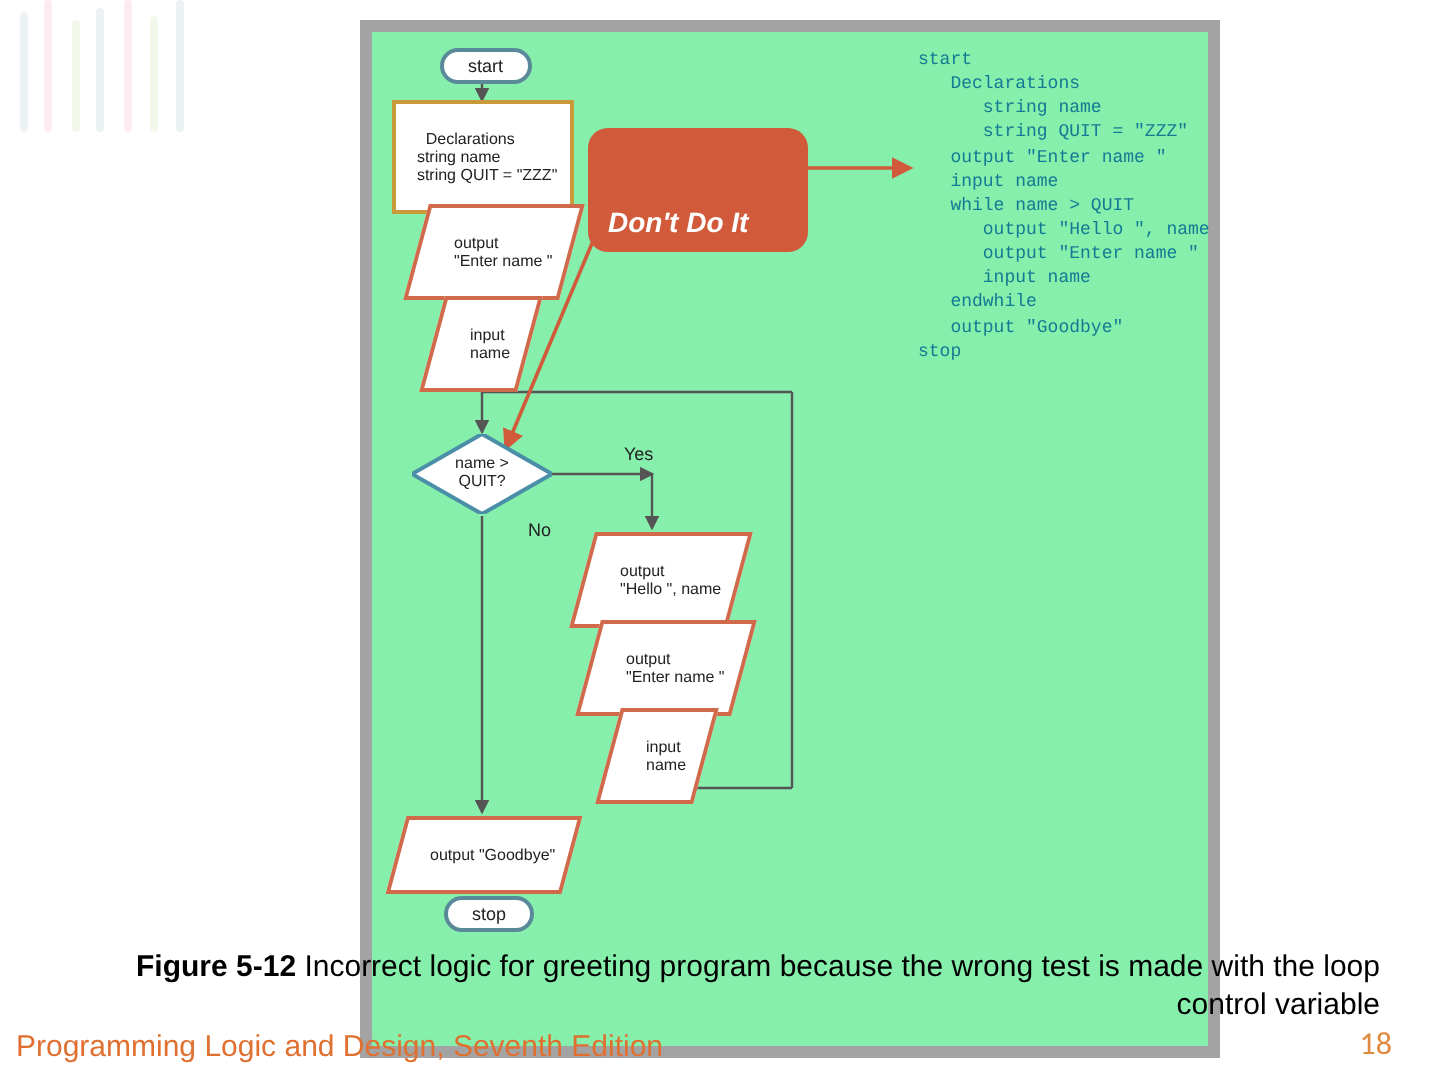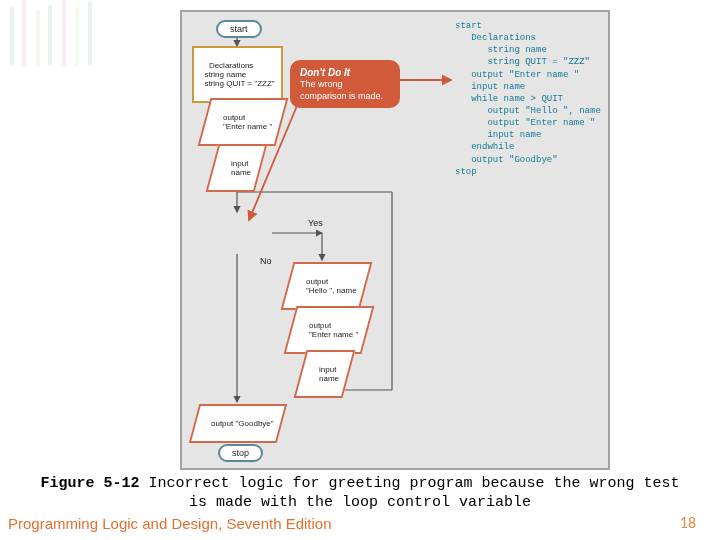--- a/index.html
+++ b/index.html
@@ -3,23 +3,23 @@
 <meta charset="utf-8">
 <style>
   * { box-sizing: border-box; margin: 0; padding: 0; }
   body { font-family: Arial, sans-serif; background: #fff; width: 720px; height: 540px; position: relative; overflow: hidden; }
   
   .diagram-area {
     position: absolute;
     left: 180px;
     top: 10px;
     width: 430px;
-    height: 460px;
-    border: 2px solid #a3a3a3;
-    background: #e5e5e5;
+    height: 519px;
+    border: 6px solid #a3a3a3;
+    background: #86efac;
   }
   
   
   .terminator {
     position: absolute;
     border: 2px solid #5a8a9a;
     border-radius: 12px;
     padding: 2px 12px;
     font-size: 9px;
     font-family: Verdana, sans-serif;
@@ -75,21 +75,21 @@
     position: absolute;
     background: #d05a3a;
     color: #fff;
     border-radius: 10px;
     padding: 6px 10px;
     font-size: 9px;
     font-family: Verdana, sans-serif;
     line-height: 1.3;
     width: 110px;
   }
-  .callout .title { font-weight: bold; font-style: italic; font-size: 10px; }
+  .callout .title { font-weight: bold; font-style: italic; font-size: 14px; margin-top: 32px; }
   
   
   .pseudocode {
     position: absolute;
     font-family: "Courier New", monospace;
     font-size: 9px;
     color: #147a94;
     white-space: pre;
     line-height: 1.35;
   }
@@ -103,22 +103,22 @@
     font-family: Verdana, sans-serif;
     color: #222;
   }
   
   
   .caption {
     position: absolute;
     left: 0;
     top: 475px;
     width: 720px;
-    text-align: center;
-    font-family: Liberation Mono, monospace;
+    text-align: right;
+    font-family: Liberation Sans, sans-serif;
     font-size: 15px;
     color: #000;
     padding: 0 30px;
     line-height: 1.25;
   }
   .caption b { font-weight: 700; }
   
   .footer-left {
     position: absolute;
     left: 8px;
@@ -210,20 +210,27 @@
   <div class="io" style="left:22px; top:86px;">
     <span>output
 "Enter name "</span>
   </div>
 
   <div class="io" style="left:30px; top:132px;">
     <span>input
 name</span>
   </div>
 
+  <div class="decision" style="left:20px; top:201px;">
+    <svg width="70" height="40">
+        <polygon points="35,0 70,20 35,40 0,20" fill="#fff" stroke="#4a8ea8" stroke-width="2"></polygon>
+      </svg>
+    <div class="dtext">name &gt;
+QUIT?</div>
+  </div>
   <div class="edge-label" style="left:94px; top:206px;margin-left:32px;">Yes</div>
   <div class="edge-label" style="left:38px; top:244px;margin-left:40px;">No</div>
 
   <div class="io" style="left:105px; top:250px;">
     <span>output
 "Hello ", name</span>
   </div>
   <div class="io" style="left:108px; top:294px;">
     <span>output
 "Enter name "</span>
@@ -236,21 +243,20 @@
   <div class="io" style="left:12px; top:392px; padding:4px 6px;">
     <span>output "Goodbye"</span>
   </div>
 
   <div class="terminator" style="left:36px; top:432px;">
     <span>stop</span>
   </div>
 
   <div class="callout" style="left:108px; top:48px;">
     <div class="title">Don't Do It</div>
-    <div>The wrong comparison is made.</div>
   </div>
 
   <div class="pseudocode" style="left:273px; top:8px;">start
    Declarations
       string name
       string QUIT = "ZZZ"
    output "Enter name "
    input name
    while name &gt; QUIT
       output "Hello ", name

